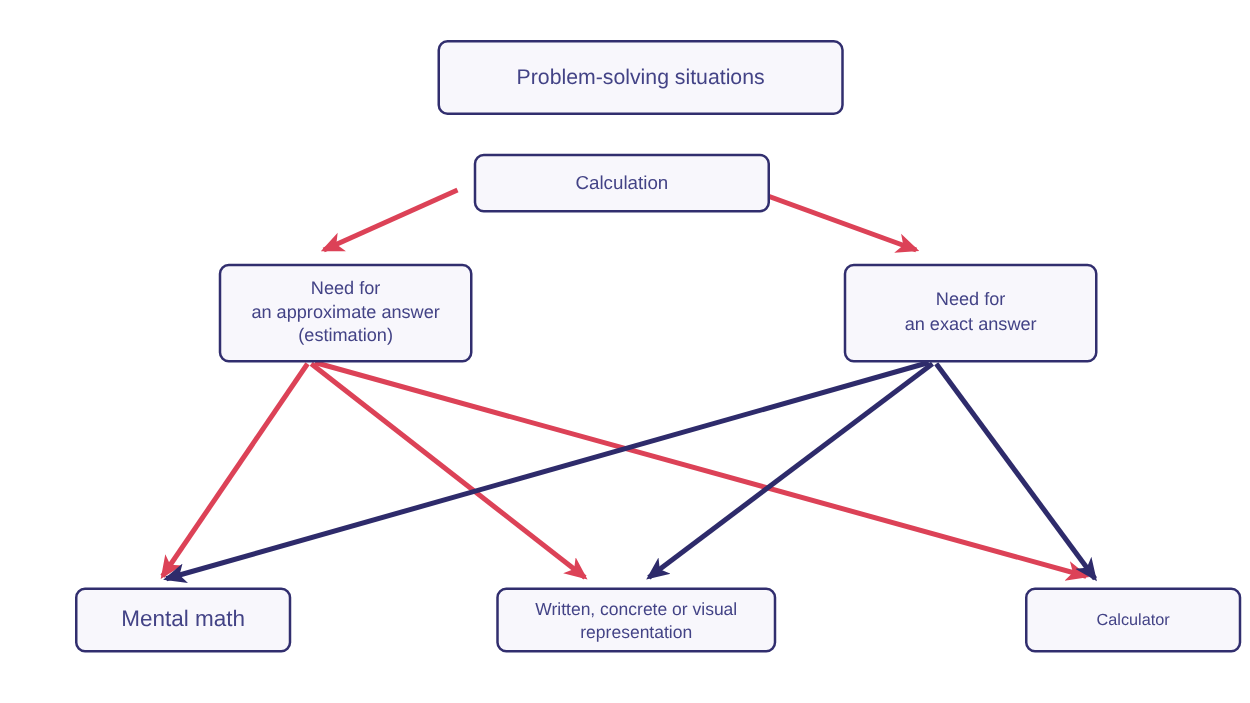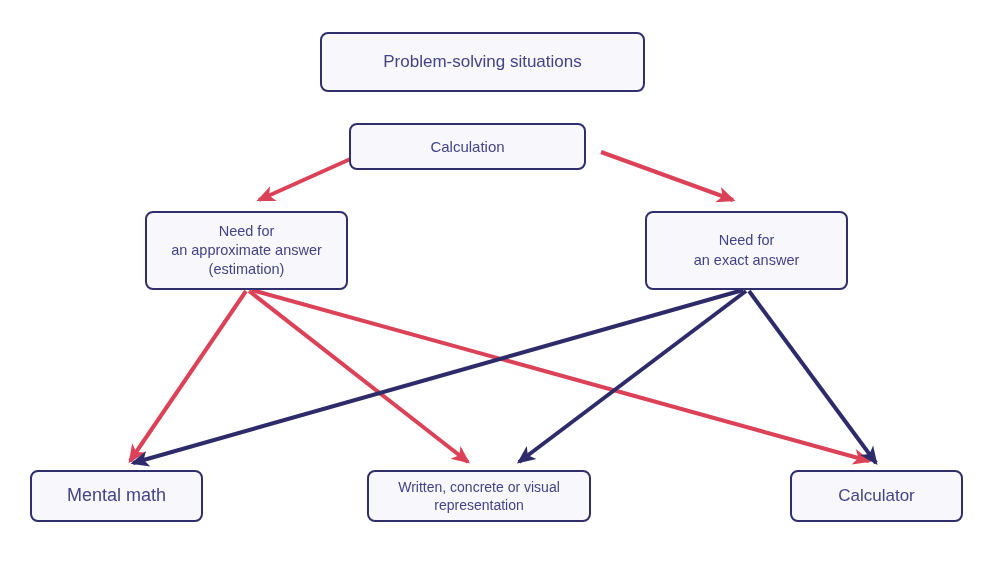--- a/index.html
+++ b/index.html
@@ -27,34 +27,35 @@
     box-sizing: border-box;
     background: #f8f7fc;
     border: 2.5px solid #312e6e;
     border-radius: 8px;
     color: #434386;
     display: flex;
     align-items: center;
     justify-content: center;
     text-align: center;
     z-index: 2;
+    margin-left: 30px;
   }
   .node .node-label {
     display: block;
     line-height: 1.32;
     white-space: pre-line;
     padding: 0 10px;
   }
   #node-root   { left: 320px; top: 32px;  width: 325px; height: 60px; font-size: 17px; }
   #node-calc   { left: 349px; top: 123px; width: 237px; height: 47px; font-size: 15px; }
   #node-approx { left: 145px; top: 211px; width: 203px; height: 79px; font-size: 14.5px; }
   #node-exact  { left: 645px; top: 211px; width: 203px; height: 79px; font-size: 14.5px; }
   #node-mental { left: 30px;  top: 470px; width: 173px; height: 52px; font-size: 18px; }
   #node-written{ left: 367px; top: 470px; width: 224px; height: 52px; font-size: 14px; }
-  #node-calculator { left: 790px; top: 470px; width: 173px; height: 52px; font-size: 17px; }
+  #node-calculator { left: 790px; top: 470px; width: 173px; height: 52px; font-size: 13px; }
 </style>
 </head>
 <body>
 
 <div id="canvas">
 
   <svg id="edge-layer" viewBox="0 0 1000 562" width="1000" height="562" xmlns="http://www.w3.org/2000/svg">
     <defs>
       <marker id="arrow-red" viewBox="0 0 10 10" refX="8.6" refY="5" markerWidth="4.6" markerHeight="4.6" orient="auto-start-reverse">
         <path d="M 0 0.6 L 10 5 L 0 9.4 L 2.6 5 Z" fill="#dc4257"></path>

